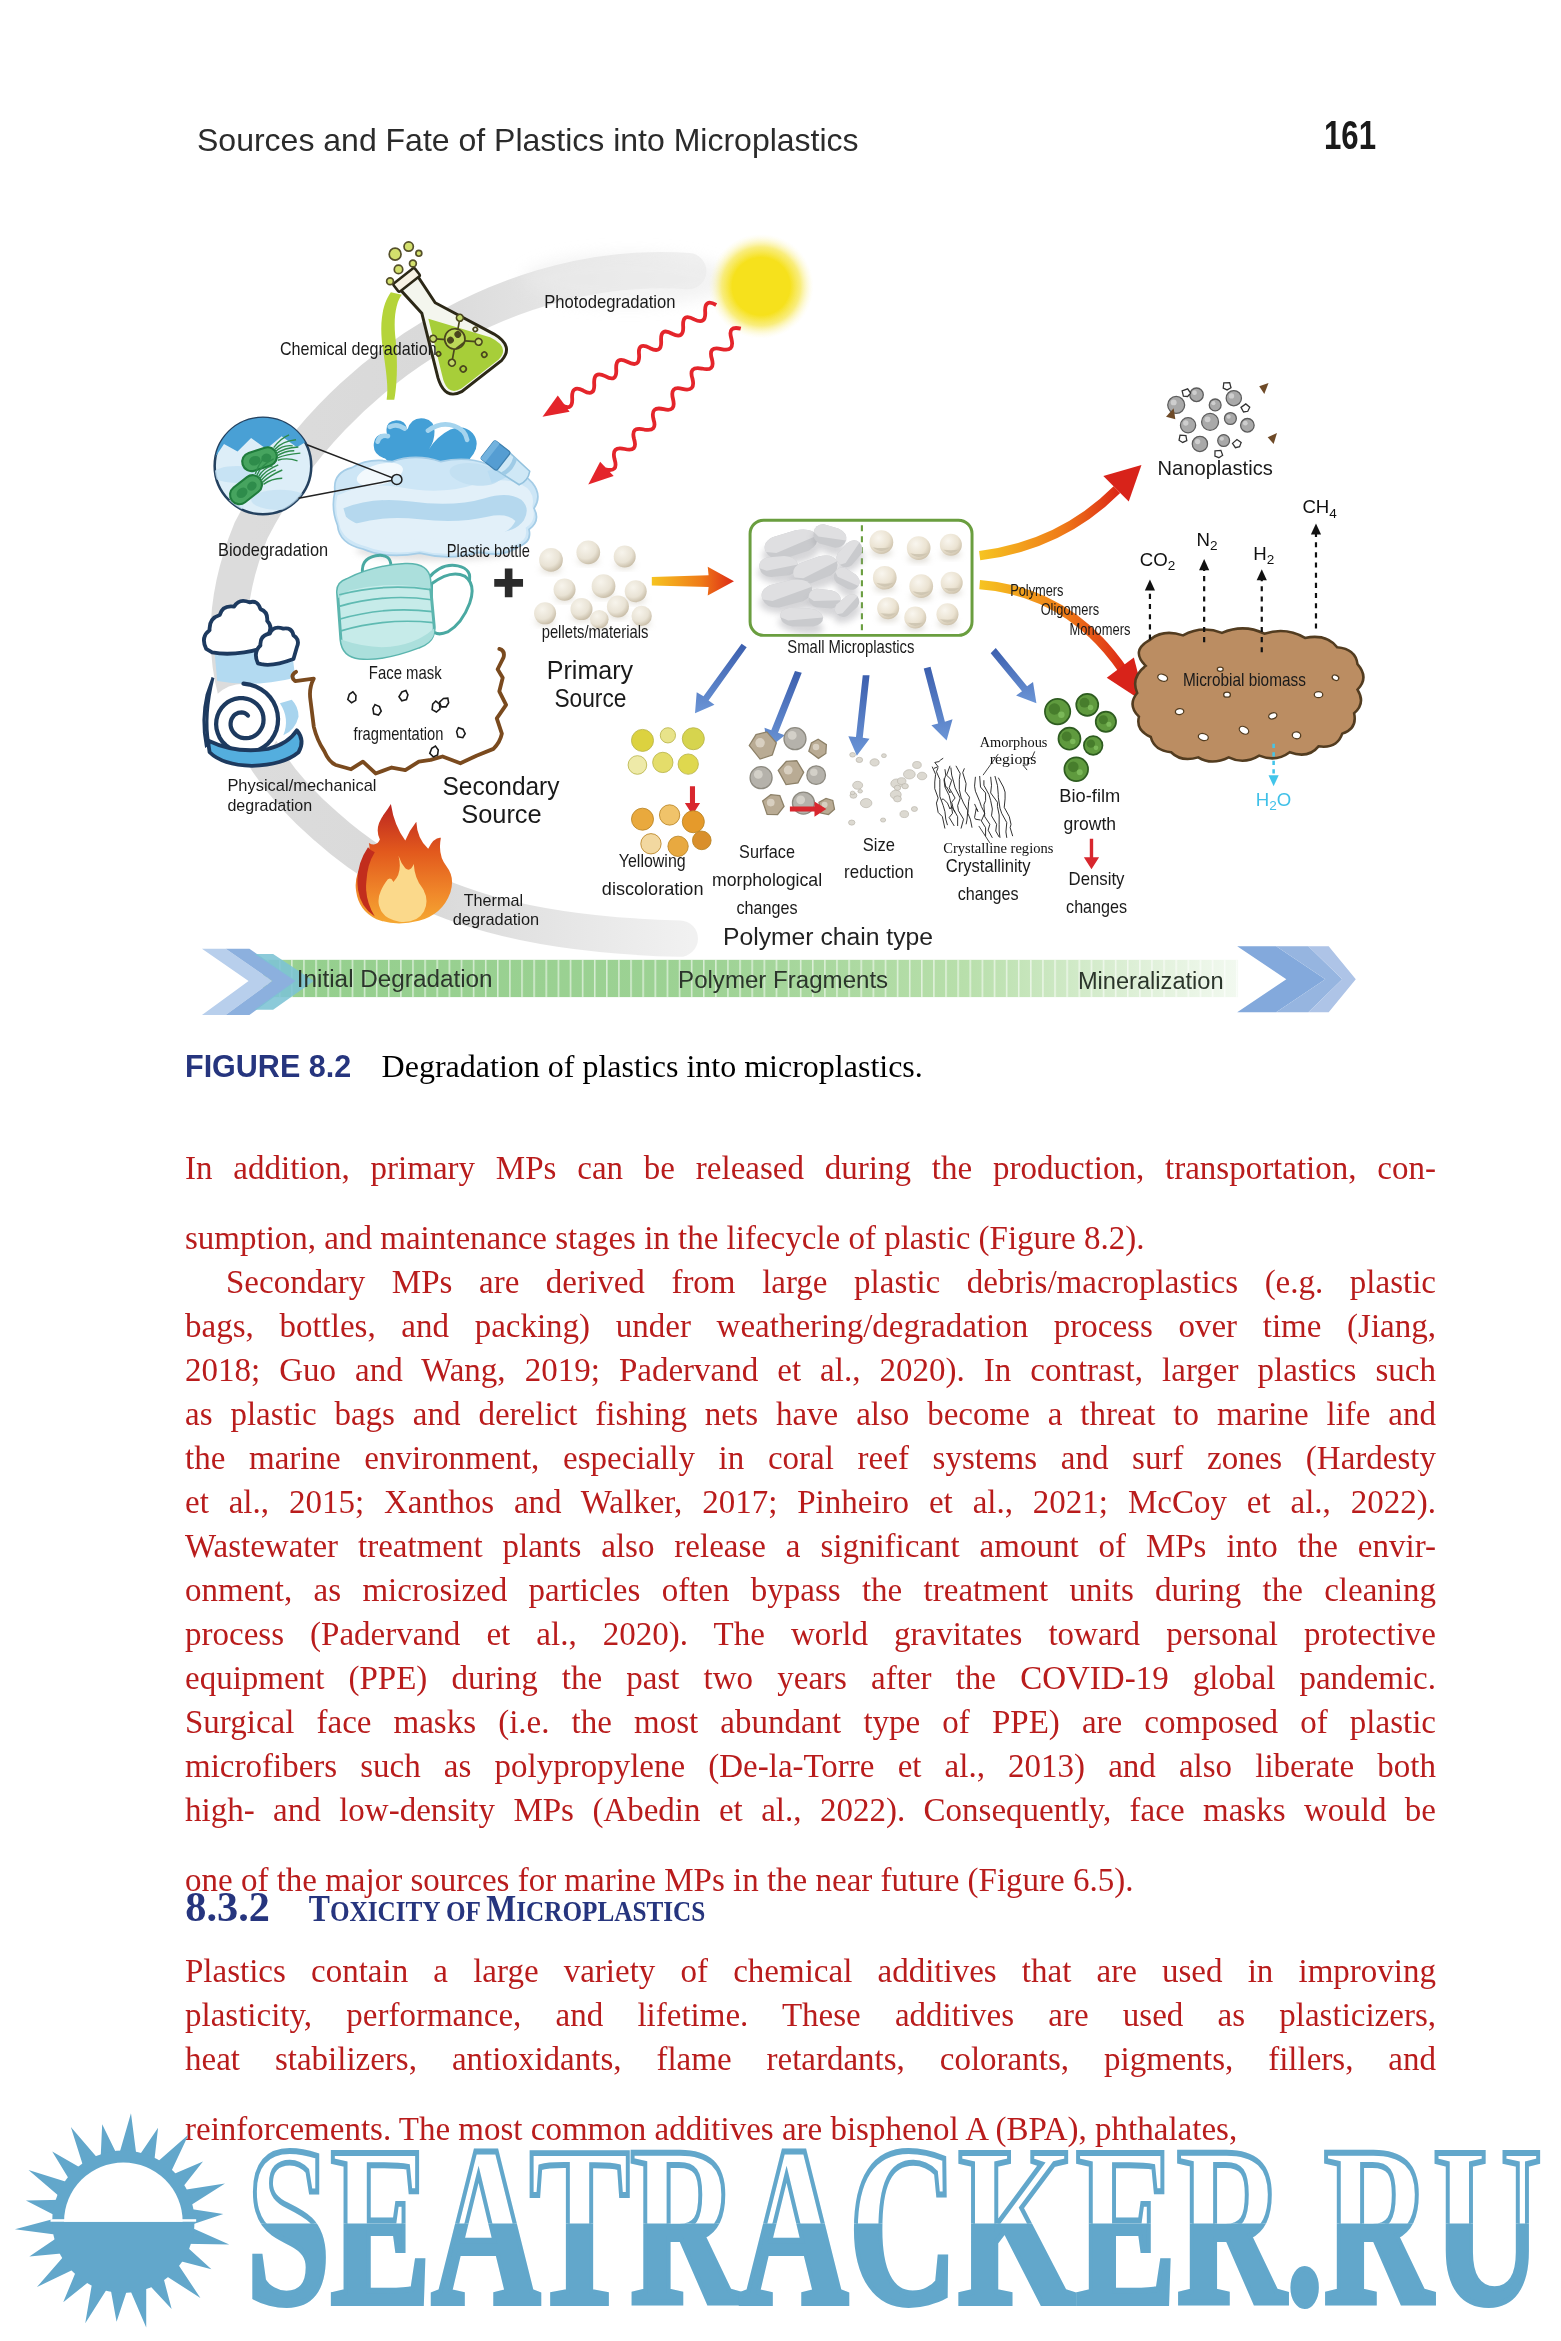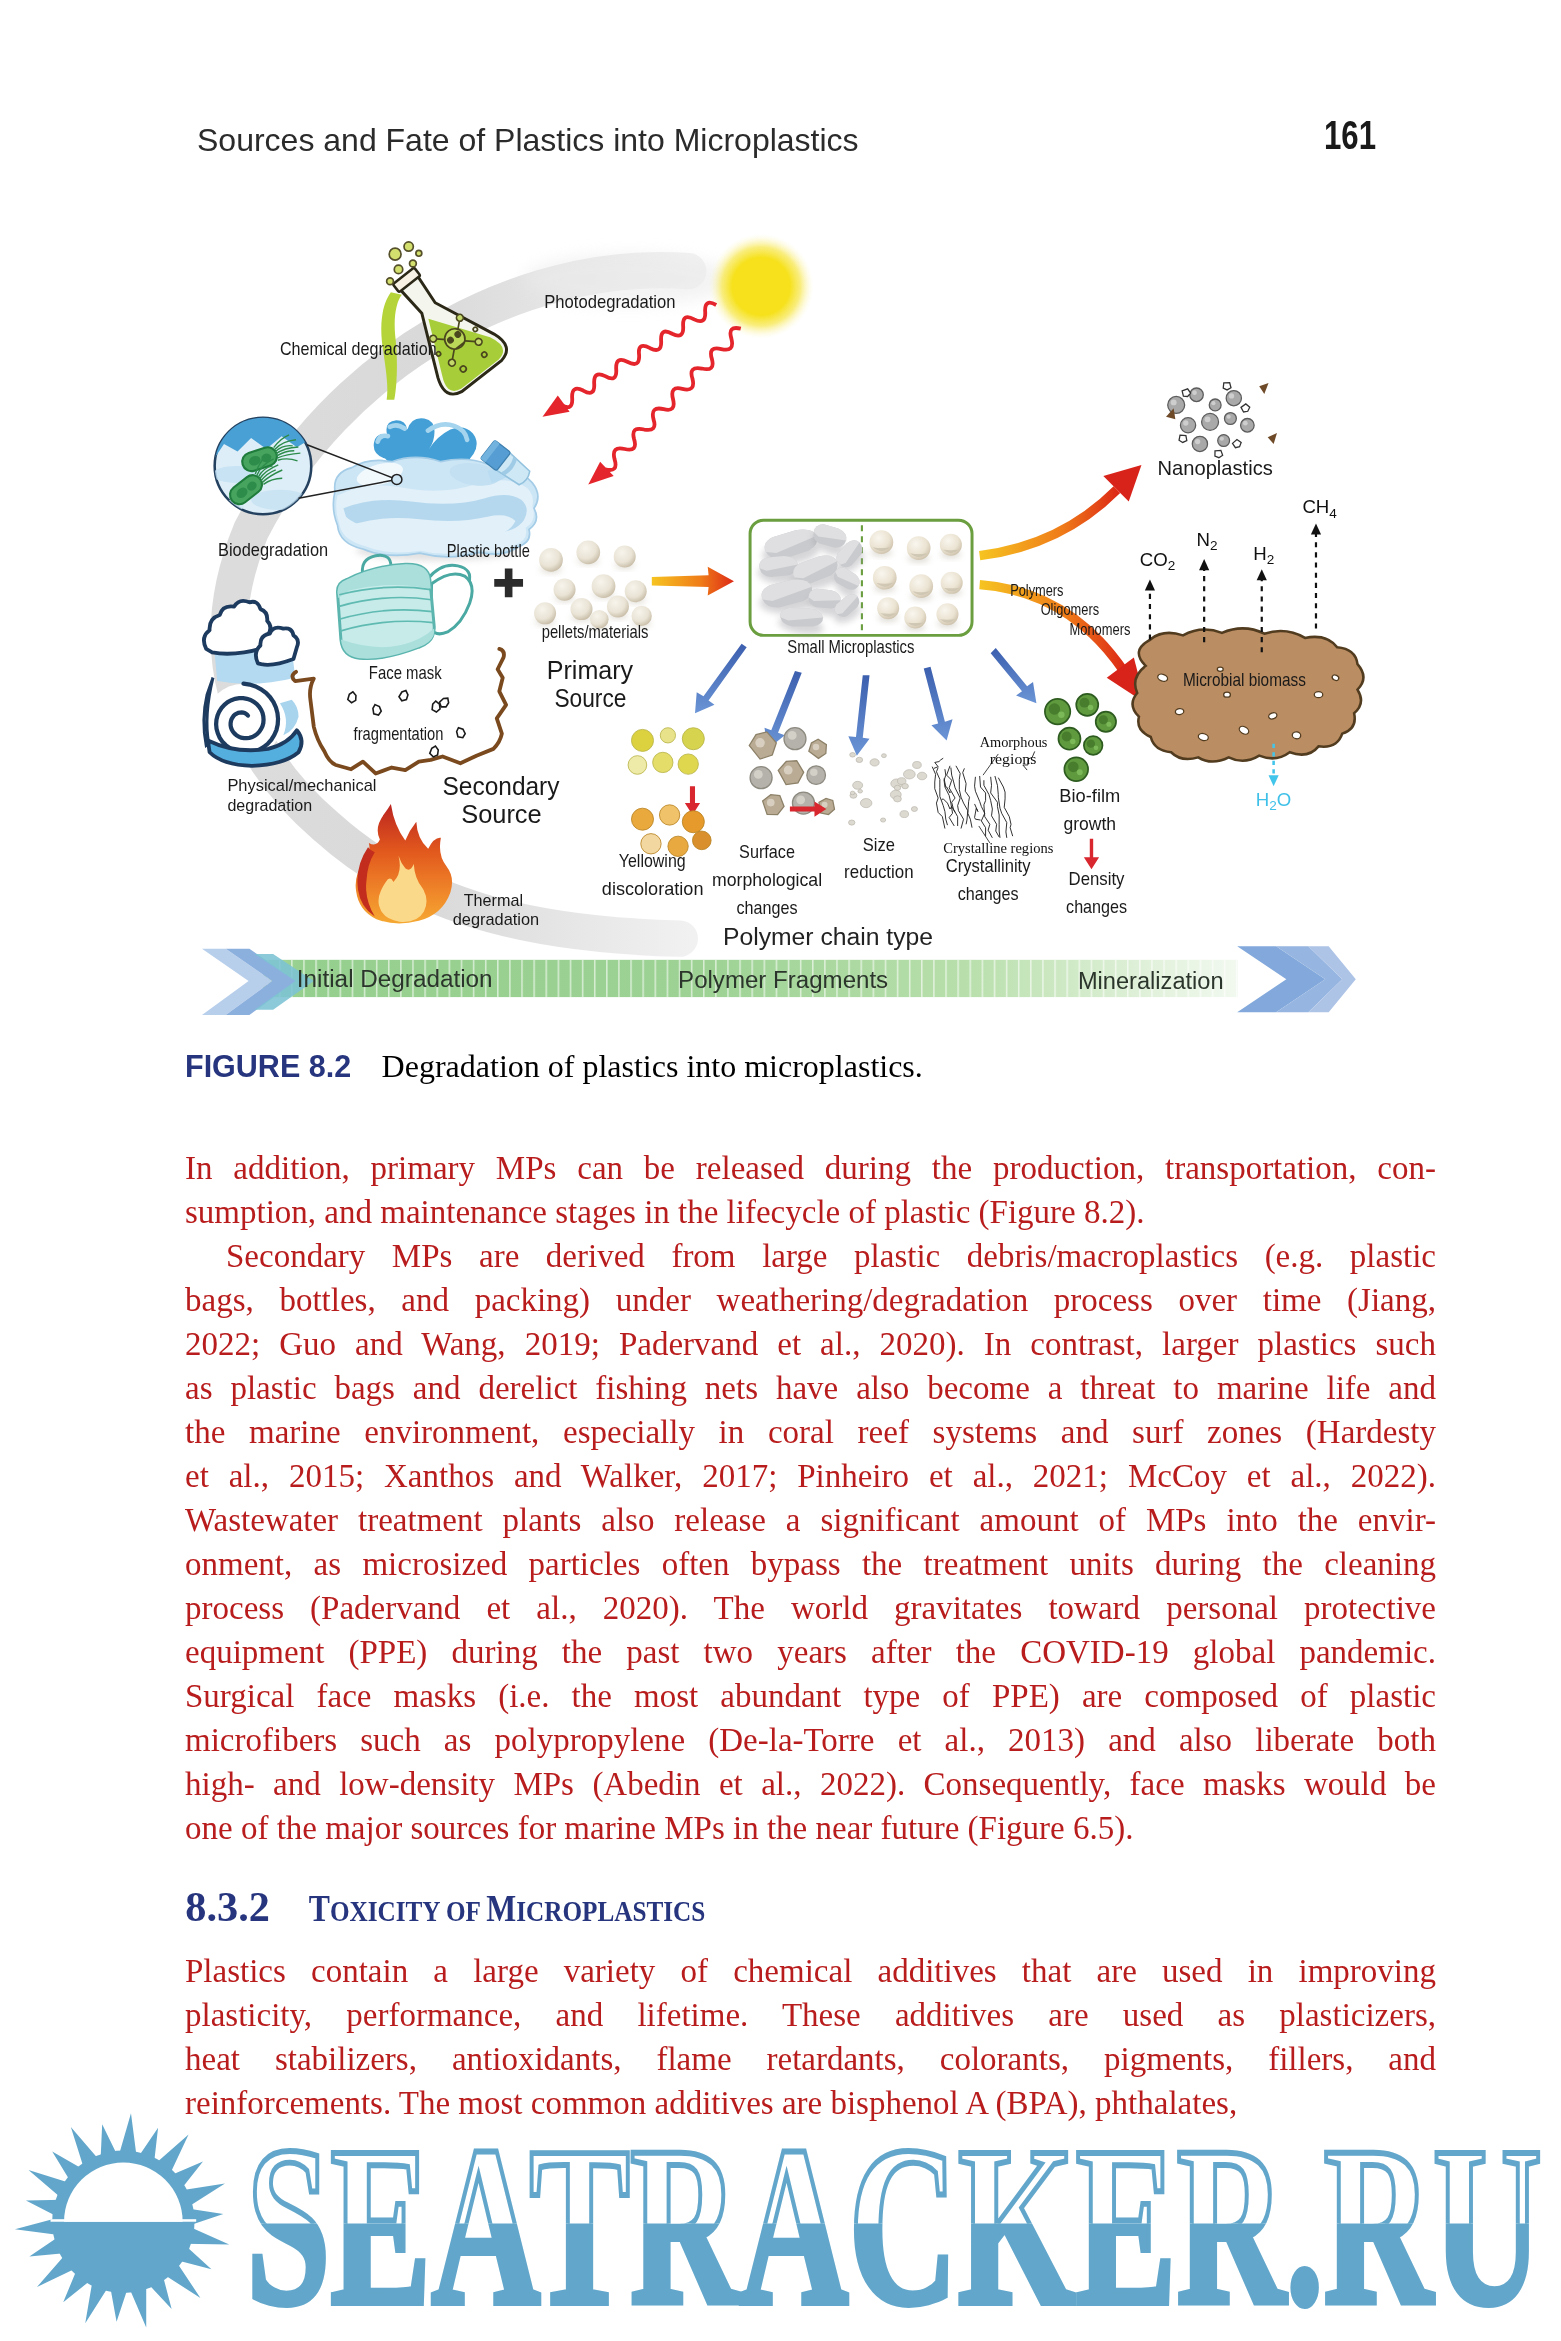--- a/index.html
+++ b/index.html
@@ -2,21 +2,21 @@
 <html style="font-size:13.6px"><head>
 <meta charset="utf-8">
 <style>
   html,body{margin:0;padding:0;}
   body{width:1562px;height:2342px;position:relative;background:#ffffff;overflow:hidden;-webkit-font-smoothing:antialiased;
        font-family:"Liberation Serif", serif;}
   .cap{position:absolute;top:1048px;left:185px;width:1256px;font-size:32px;color:#000;}
   .cap b{font-family:"Liberation Sans", sans-serif;font-weight:bold;color:#26357e;font-size:30.5px;text-align:right;}
   .body1{position:absolute;left:185px;width:1251px;font-size:33px;color:#b91c1c;}
   .line{text-align:justify;text-align-last:justify;height:44px;line-height:44px;white-space:nowrap;}
-  .line.last{text-align-last:left;}
+  .line.last{text-align-last:left;margin-top:26px;}
 .body1,.cap{transform:translateZ(0);}
 </style>
 </head>
 <body>
 <div style="transform:translateZ(0);position:absolute;left:197px;top:124px;line-height:1;font-family:'Liberation Sans',sans-serif;font-size:32px;color:#2b2b2b;white-space:nowrap">Sources and Fate of Plastics into Microplastics</div>
 <div style="position:absolute;left:1324px;top:115px;line-height:1;backface-visibility:hidden;font-family:'Liberation Sans',sans-serif;font-size:40px;font-weight:bold;color:#1a1a1a;transform:scaleX(0.78);transform-origin:0 0">161</div>
 
 <svg id="fig" style="position:absolute;left:0;top:0;transform:translateZ(0)" width="1562" height="1042" viewBox="0 0 1843 1230">
 <defs>
 <radialGradient id="sunG" cx="50%" cy="50%" r="50%">
@@ -501,21 +501,21 @@
 <text x="1272" y="1168" font-family="Liberation Sans, sans-serif" font-size="29" fill="#2b352b" font-weight="normal" textLength="172" lengthAdjust="spacingAndGlyphs">Mineralization</text>
 </svg>
 
 <div class="cap"><b>FIGURE 8.2</b><span style="display:inline-block;width:30.5px"></span>Degradation of plastics into microplastics.</div>
 
 <div class="body1" style="top:1146px">
 <div class="line">In addition, primary MPs can be released during the production, transportation, con-</div>
 <div class="line last">sumption, and maintenance stages in the lifecycle of plastic (Figure 8.2).</div>
 <div class="line" style="text-indent:41px">Secondary MPs are derived from large plastic debris/macroplastics (e.g. plastic</div>
 <div class="line">bags, bottles, and packing) under weathering/degradation process over time (Jiang,</div>
-<div class="line">2022; Guo and Wang, 2019; Padervand et al., 2020). In contrast, larger plastics such</div>
+<div class="line">2018; Guo and Wang, 2019; Padervand et al., 2020). In contrast, larger plastics such</div>
 <div class="line">as plastic bags and derelict fishing nets have also become a threat to marine life and</div>
 <div class="line">the marine environment, especially in coral reef systems and surf zones (Hardesty</div>
 <div class="line">et al., 2015; Xanthos and Walker, 2017; Pinheiro et al., 2021; McCoy et al., 2022).</div>
 <div class="line">Wastewater treatment plants also release a significant amount of MPs into the envir-</div>
 <div class="line">onment, as microsized particles often bypass the treatment units during the cleaning</div>
 <div class="line">process (Padervand et al., 2020). The world gravitates toward personal protective</div>
 <div class="line">equipment (PPE) during the past two years after the COVID-19 global pandemic.</div>
 <div class="line">Surgical face masks (i.e. the most abundant type of PPE) are composed of plastic</div>
 <div class="line">microfibers such as polypropylene (De-la-Torre et al., 2013) and also liberate both</div>
 <div class="line">high- and low-density MPs (Abedin et al., 2022). Consequently, face masks would be</div>

